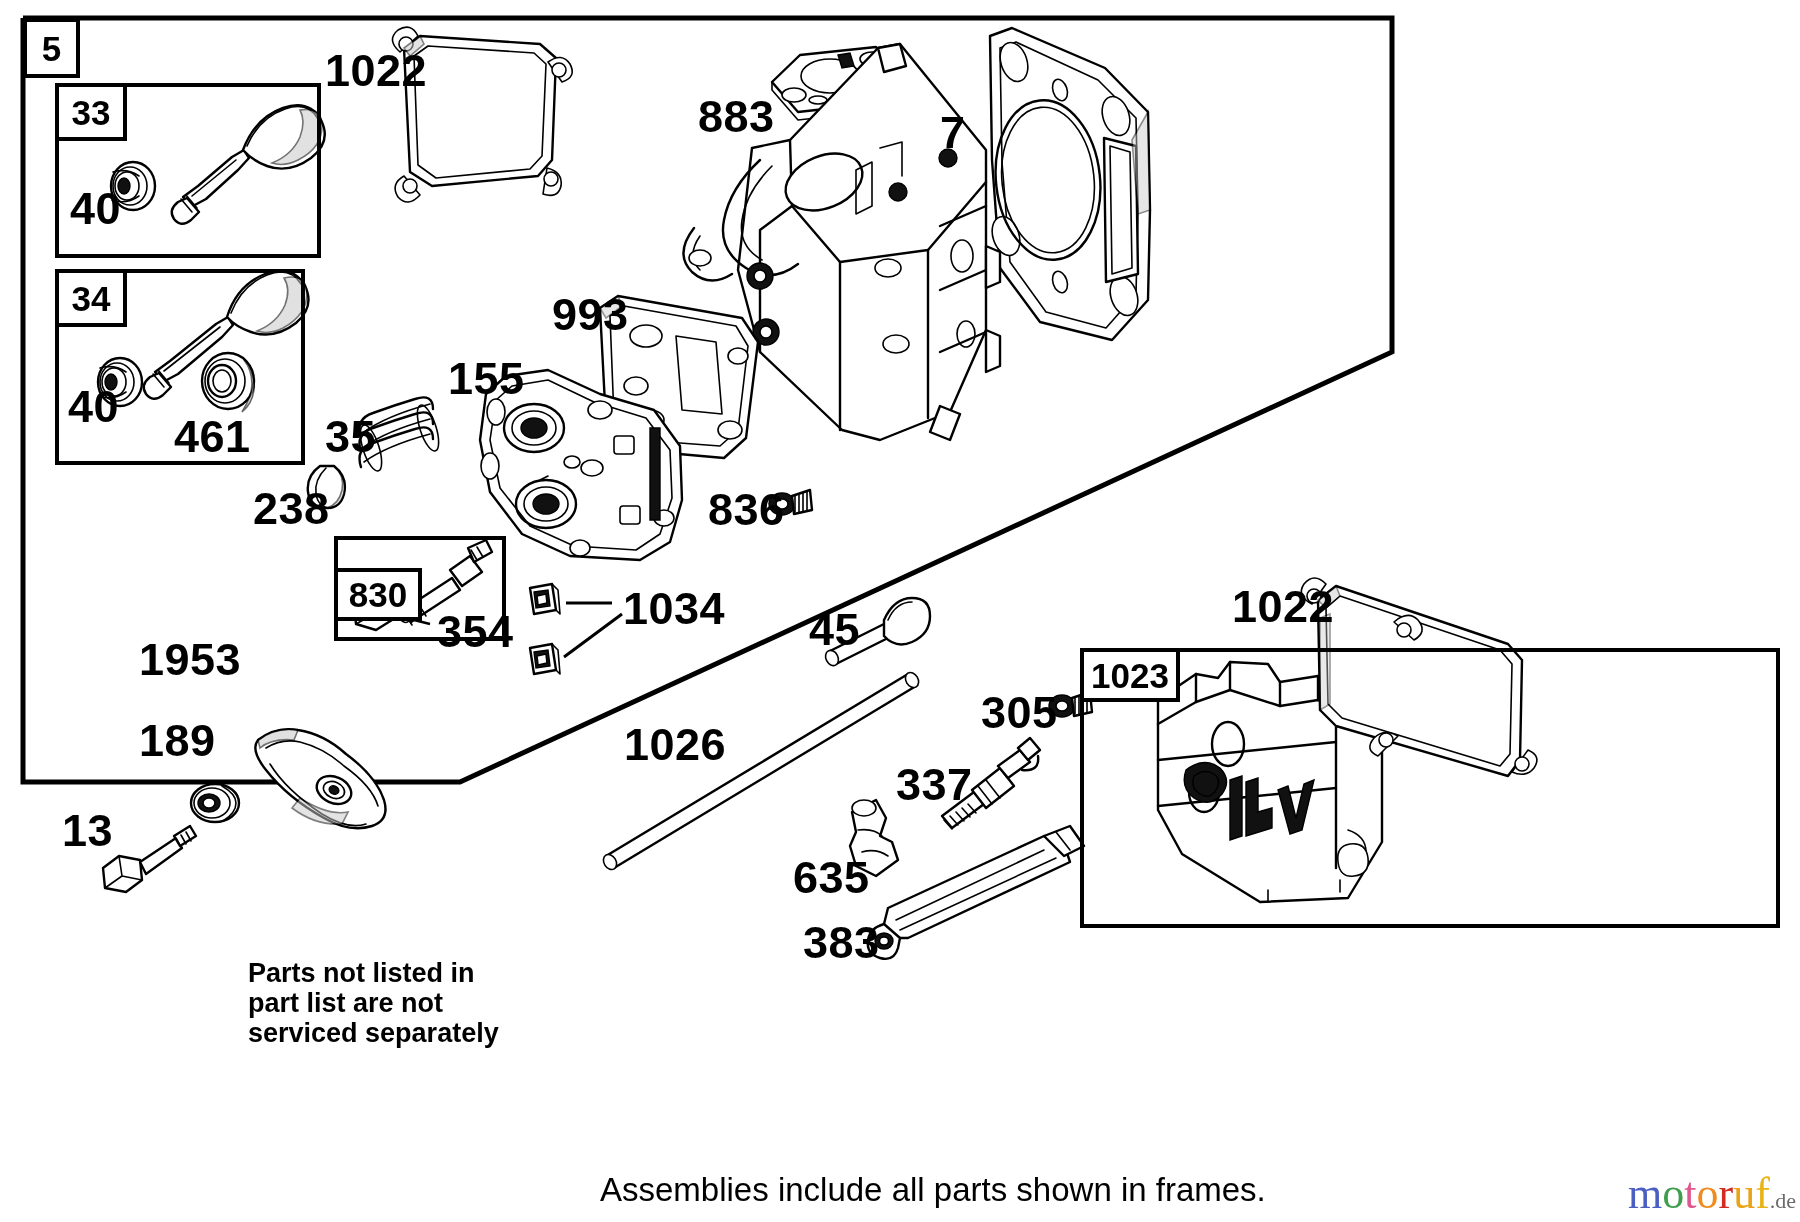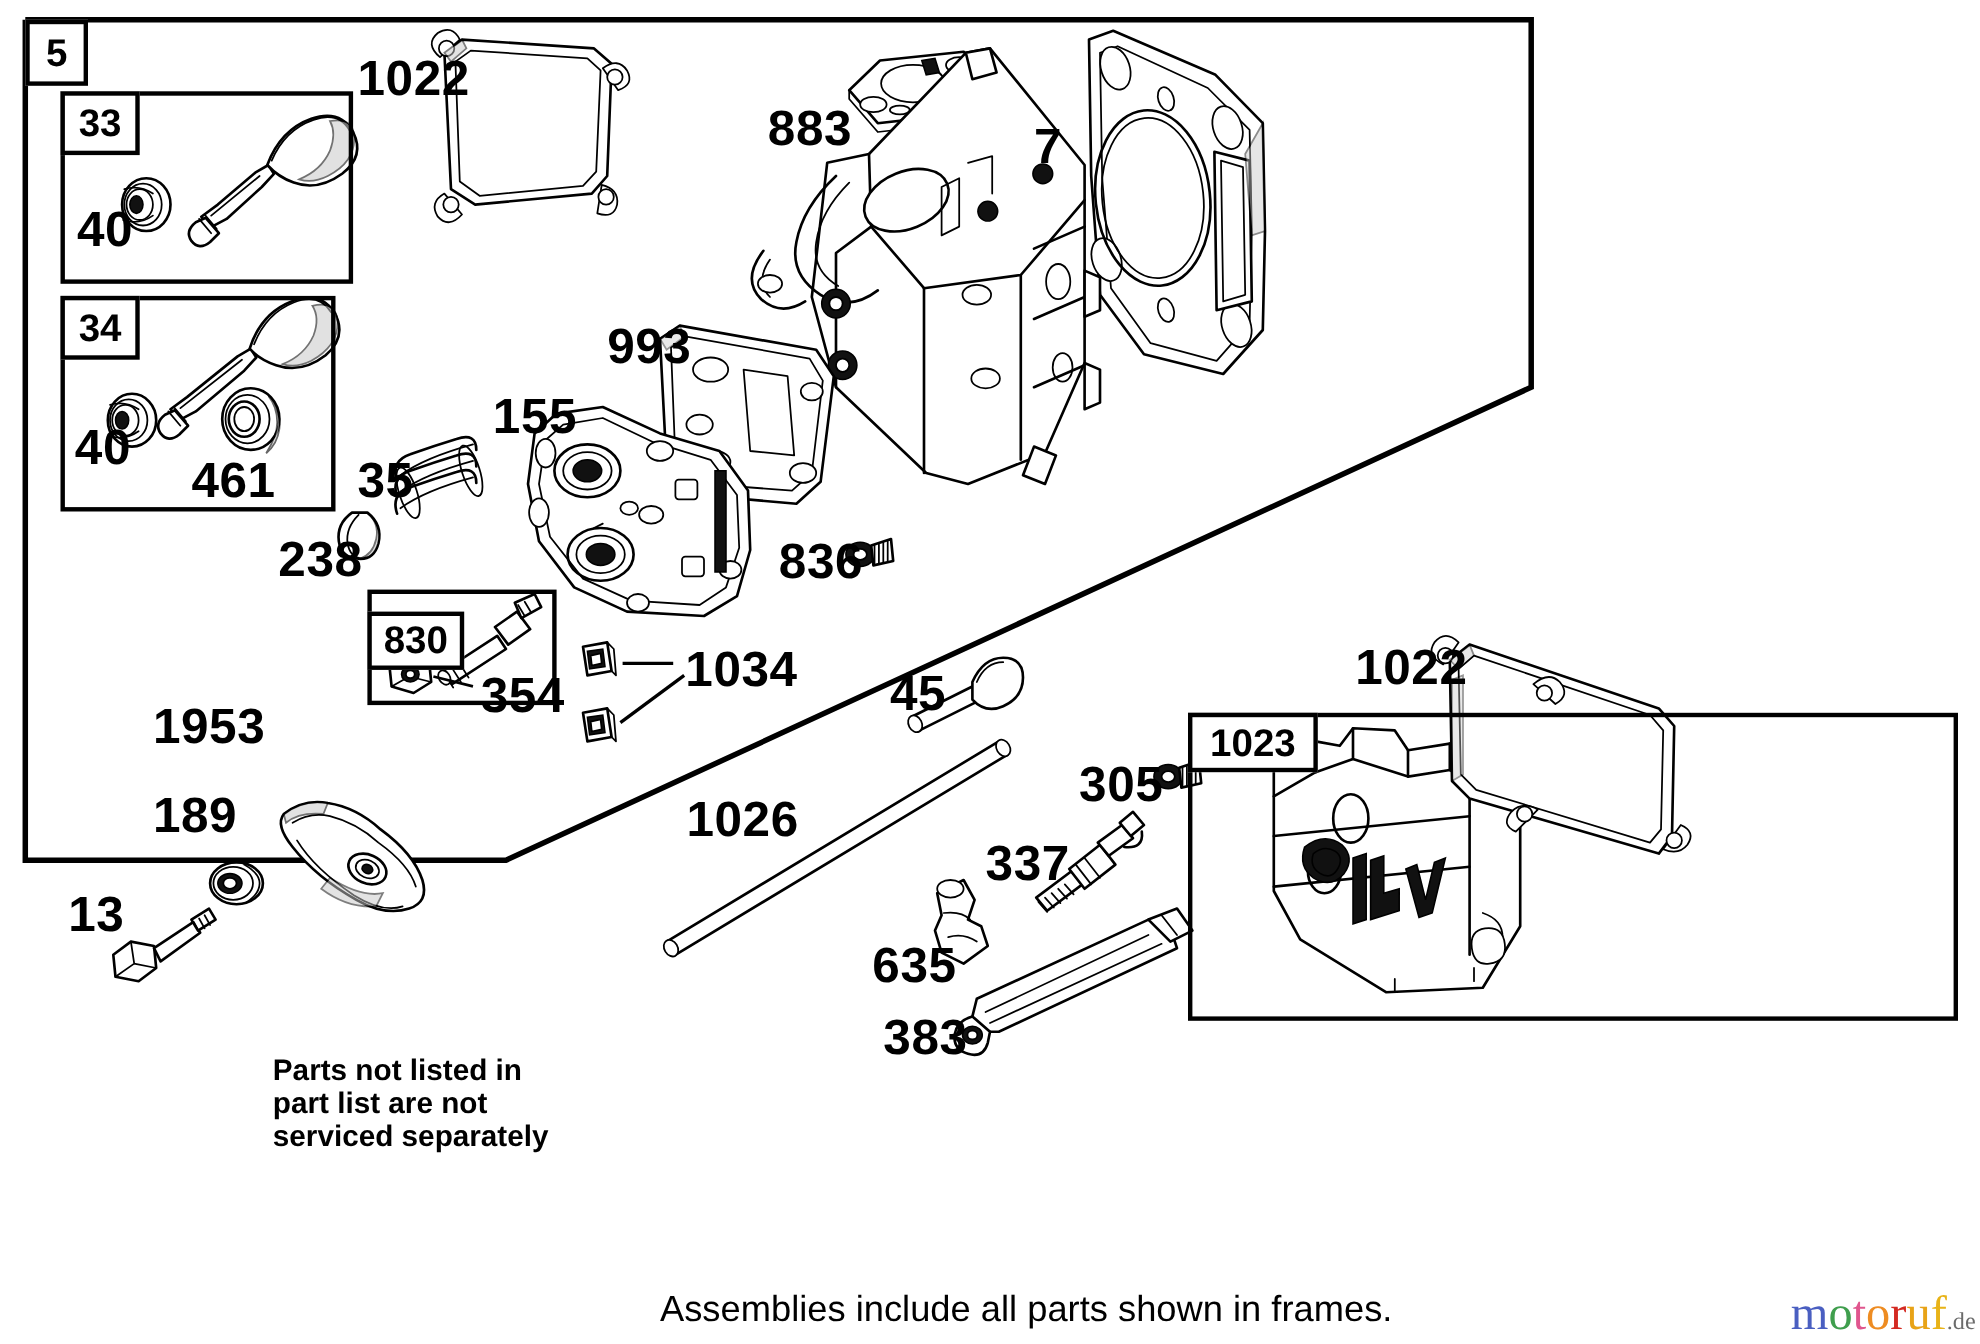--- a/index.html
+++ b/index.html
@@ -358,26 +358,26 @@
   <div class="ftag" style="left:55px;top:83px;width:72px;height:58px;">
     <span>33</span>
   </div>
 
   <div class="fbox" style="left:55px;top:269px;width:250px;height:196px;"></div>
   <div class="ftag" style="left:55px;top:269px;width:72px;height:58px;">
     <span>34</span>
   </div>
 
   <div class="fbox" style="left:334px;top:536px;width:172px;height:105px;"></div>
-  <div class="ftag" style="left:334px;top:556px;width:88px;height:53px;justify-content:center;">
+  <div class="ftag" style="left:334px;top:568px;width:88px;height:53px;justify-content:center;">
     <span>830</span>
   </div>
 
   <div class="fbox" style="left:1080px;top:648px;width:700px;height:280px;"></div>
-  <div class="ftag" style="left:1080px;top:648px;width:118px;height:54px;">
+  <div class="ftag" style="left:1080px;top:648px;width:100px;height:54px;">
     <span>1023</span>
   </div>
 
   <div class="lbl" style="left:325px;top:48px;">1022</div>
   <div class="lbl" style="left:698px;top:58px;margin-top:36px;">883</div>
   <div class="lbl" style="left:940px;top:110px;">7</div>
   <div class="lbl" style="left:70px;top:186px;">40</div>
   <div class="lbl" style="left:68px;top:384px;">40</div>
   <div class="lbl" style="left:174px;top:414px;">461</div>
   <div class="lbl" style="left:552px;top:292px;">993</div>

